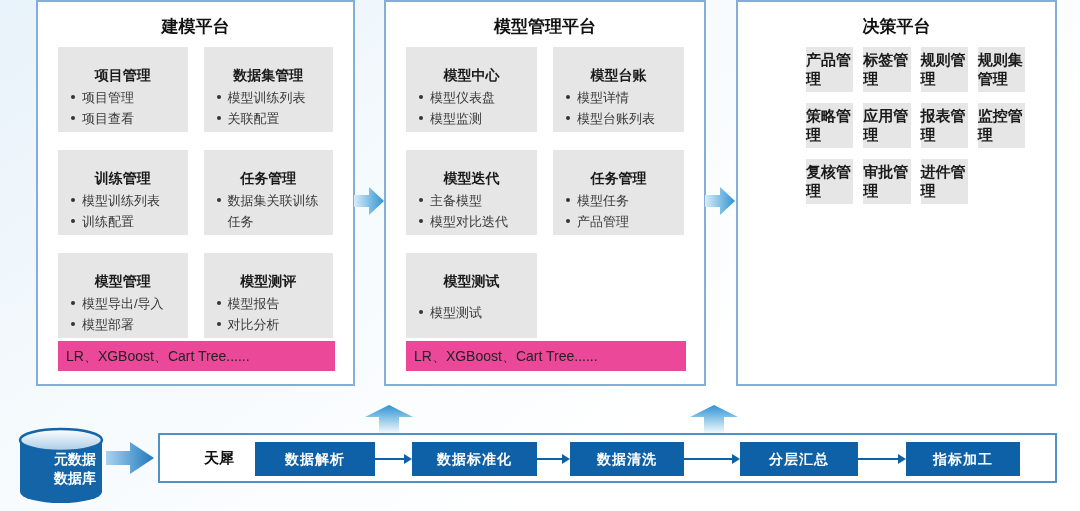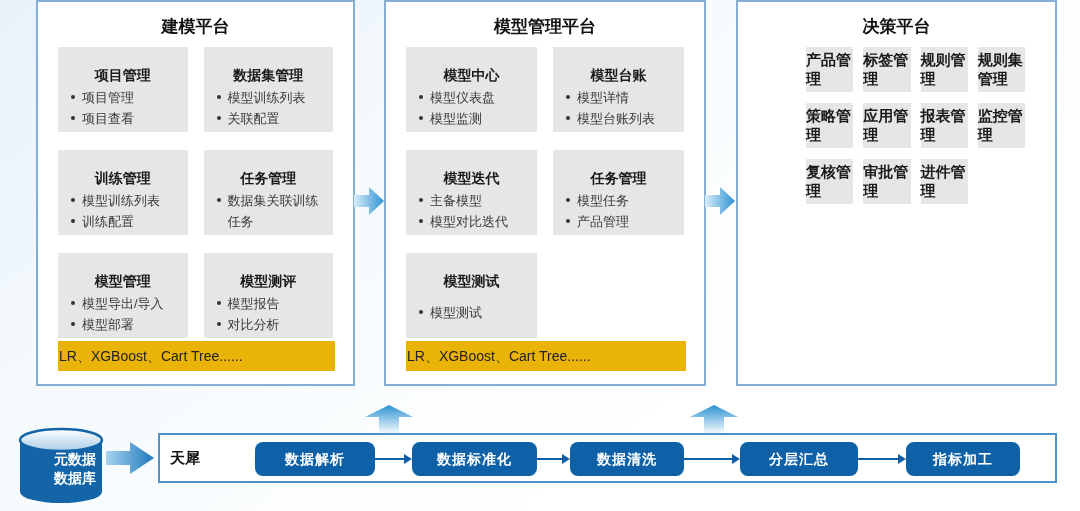--- a/index.html
+++ b/index.html
@@ -27,21 +27,21 @@
   .card {
     background:#e6e6e6; height:85px; padding-top:20px; overflow:hidden;
   }
   .card-title { text-align:center; font-size:14px; font-weight:bold; color:#1a1a1a; margin-bottom:2px; }
   .card-items { padding:0 6px 0 11px; }
   .card-items.gap-top { margin-top:11px; }
   .item { display:flex; align-items:flex-start; font-size:13px; color:#3a3a3a; line-height:1.62; }
   .dot { flex:0 0 auto; width:4px; height:4px; border-radius:50%; background:#333; margin:8px 7px 0 2px; }
   .footer-bar {
     position:absolute; left:20px; right:18px; bottom:13px; height:30px;
-    background:#eab308; font-size:14px; color:#222; line-height:30px; padding-left:1px;
+    background:#ec4899; font-size:14px; color:#222; line-height:30px; padding-left:8px;
   }
   
   .box-grid {
     display:grid; grid-template-columns:1fr 1fr 1fr 1fr; column-gap:10px; row-gap:11px;
     padding:0 30px;
     margin-left:38px;
   }
   .d-box {
     background:#e6e6e6; height:45px; display:flex; align-items:center; justify-content:center;
     font-size:15px; font-weight:bold; color:#1a1a1a;
@@ -57,24 +57,24 @@
     position:absolute; left:14px; top:23px; width:88px; text-align:center;
     color:#ffffff; font-size:14px; font-weight:bold; line-height:19px;
   }
   .feed-arrow { position:absolute; left:106px; top:440px; width:50px; height:36px; }
   .pipeline-box {
     position:absolute; left:158px; top:433px; width:899px; height:50px;
     background:#ffffff; border:2px solid #4f92c8;
   }
   .engine-label {
     position:absolute; left:10px; top:0; width:64px; height:46px; line-height:46px;
-    text-align:left; font-size:15px; font-weight:bold; color:#111;
+    text-align:right; font-size:15px; font-weight:bold; color:#111;
   }
   .stage {
-    position:absolute; top:7px; height:34px; line-height:34px; border-radius:8px;
+    position:absolute; top:7px; height:34px; line-height:34px; border-radius:0;
     background:#0e61a6; color:#ffffff; text-align:center; font-size:14px; font-weight:bold;
     letter-spacing:1px;
   }
   .stage-1 { left:95px;  width:120px; }
   .stage-2 { left:252px; width:125px; }
   .stage-3 { left:410px; width:114px; }
   .stage-4 { left:580px; width:118px; }
   .stage-5 { left:746px; width:114px; }
   .connector { position:absolute; top:23px; height:2px; background:#0e61a6; }
   .connector::after {

